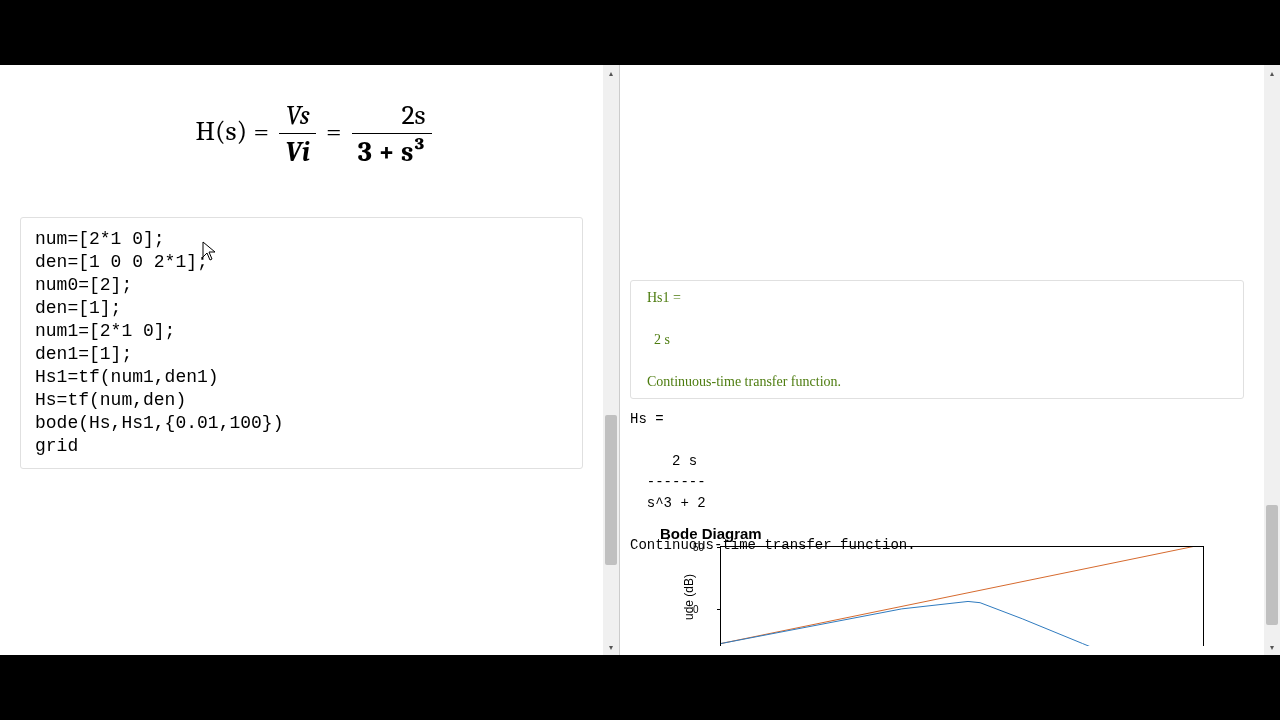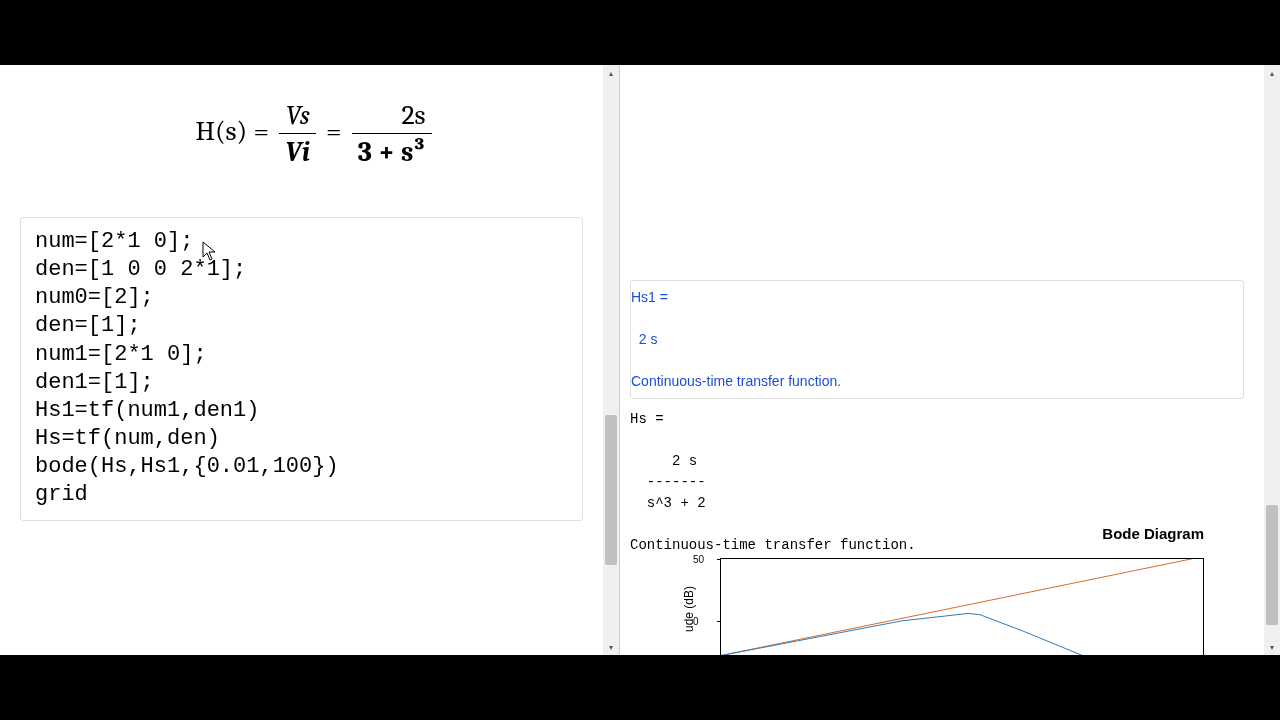--- a/index.html
+++ b/index.html
@@ -15,29 +15,29 @@
   .scrollbar { position: absolute; top: 0; right: 0; width: 16px; height: 100%; background: #f0f0f0; }
   .scroll-arrow { width: 16px; height: 16px; display: flex; align-items: center; justify-content: center; background: #f0f0f0; font-size: 8px; color: #555; cursor: pointer; }
   .scroll-thumb { position: absolute; left: 2px; width: 12px; background: #c0c0c0; border-radius: 2px; }
   
   .equation { font-family: Cambria, 'Times New Roman', serif; font-size: 28px; text-align: center; margin: 25px 0 40px 0; color: #000; padding-left: 28px; }
   .equation .frac { display: inline-block; vertical-align: middle; text-align: right; margin: 9px 4px; }
   .equation .frac .num { display: block; border-bottom: 1.5px solid #000; padding: 0 6px 2px 6px; }
   .equation .frac .den { display: block; padding: 2px 6px 0 6px; font-weight: bold; }
   .equation .hs { font-style: normal; }
   
-  .code-block { margin: 0 20px; border: 1px solid #e0e0e0; border-radius: 3px; padding: 10px 14px; font-family: Consolas, 'Courier New', monospace; font-size: 22px; line-height: 1.28; color: #000; white-space: pre; }
+  .code-block { margin: 0 20px; border: 1px solid #e0e0e0; border-radius: 3px; padding: 10px 14px; font-family: Consolas, 'Courier New', monospace; font-size: 18px; line-height: 1.28; color: #000; white-space: pre; }
   
   .cursor-pointer { position: absolute; width: 16px; height: 22px; pointer-events: none; z-index: 50; }
   
-  .output-block { margin: 215px 20px 10px 10px; border: 1px solid #e0e0e0; border-radius: 3px; padding: 6px 0; font-family: Liberation Sans, sans-serif; font-size: 14px; line-height: 1.5; color: #1d4ed8; white-space: pre; }
+  .output-block { margin: 215px 20px 10px 10px; border: 1px solid #e0e0e0; border-radius: 3px; padding: 6px 16px; font-family: Liberation Serif, serif; font-size: 14px; line-height: 1.5; color: #4d7c0f; white-space: pre; }
   .output-text { margin: 4px 20px 10px 10px; font-family: Consolas, 'Courier New', monospace; font-size: 14px; line-height: 1.5; color: #000; white-space: pre; }
   
   .chart-container { position: absolute; left: 40px; bottom: 0; right: 60px; height: 130px; }
-  .chart-title { text-align: right; font-family: Arial, sans-serif; font-weight: bold; font-size: 15px; margin-bottom: 16px; color: #000; }
+  .chart-title { text-align: left; font-family: Arial, sans-serif; font-weight: bold; font-size: 15px; margin-bottom: 4px; color: #000; }
   .chart-plot { position: relative; margin-left: 60px; height: 100px; border-top: 1px solid #000; border-left: 1px solid #000; border-right: 1px solid #000; }
   .ylabel-text { position: absolute; left: -55px; top: 50%; transform: translateY(-50%) rotate(-90deg); font-size: 12px; color: #000; white-space: nowrap; }
   .ytick { position: absolute; left: -28px; font-size: 10px; color: #000; transform: translateY(-50%); }
   .tick-mark { position: absolute; left: -4px; width: 4px; height: 1px; background: #000; }
   .chart-svg { position: absolute; top: 0; left: 0; width: 100%; height: 100%; }
 </style>
 </head>
 <body>
 
 <div class="letterbox-top"></div>

